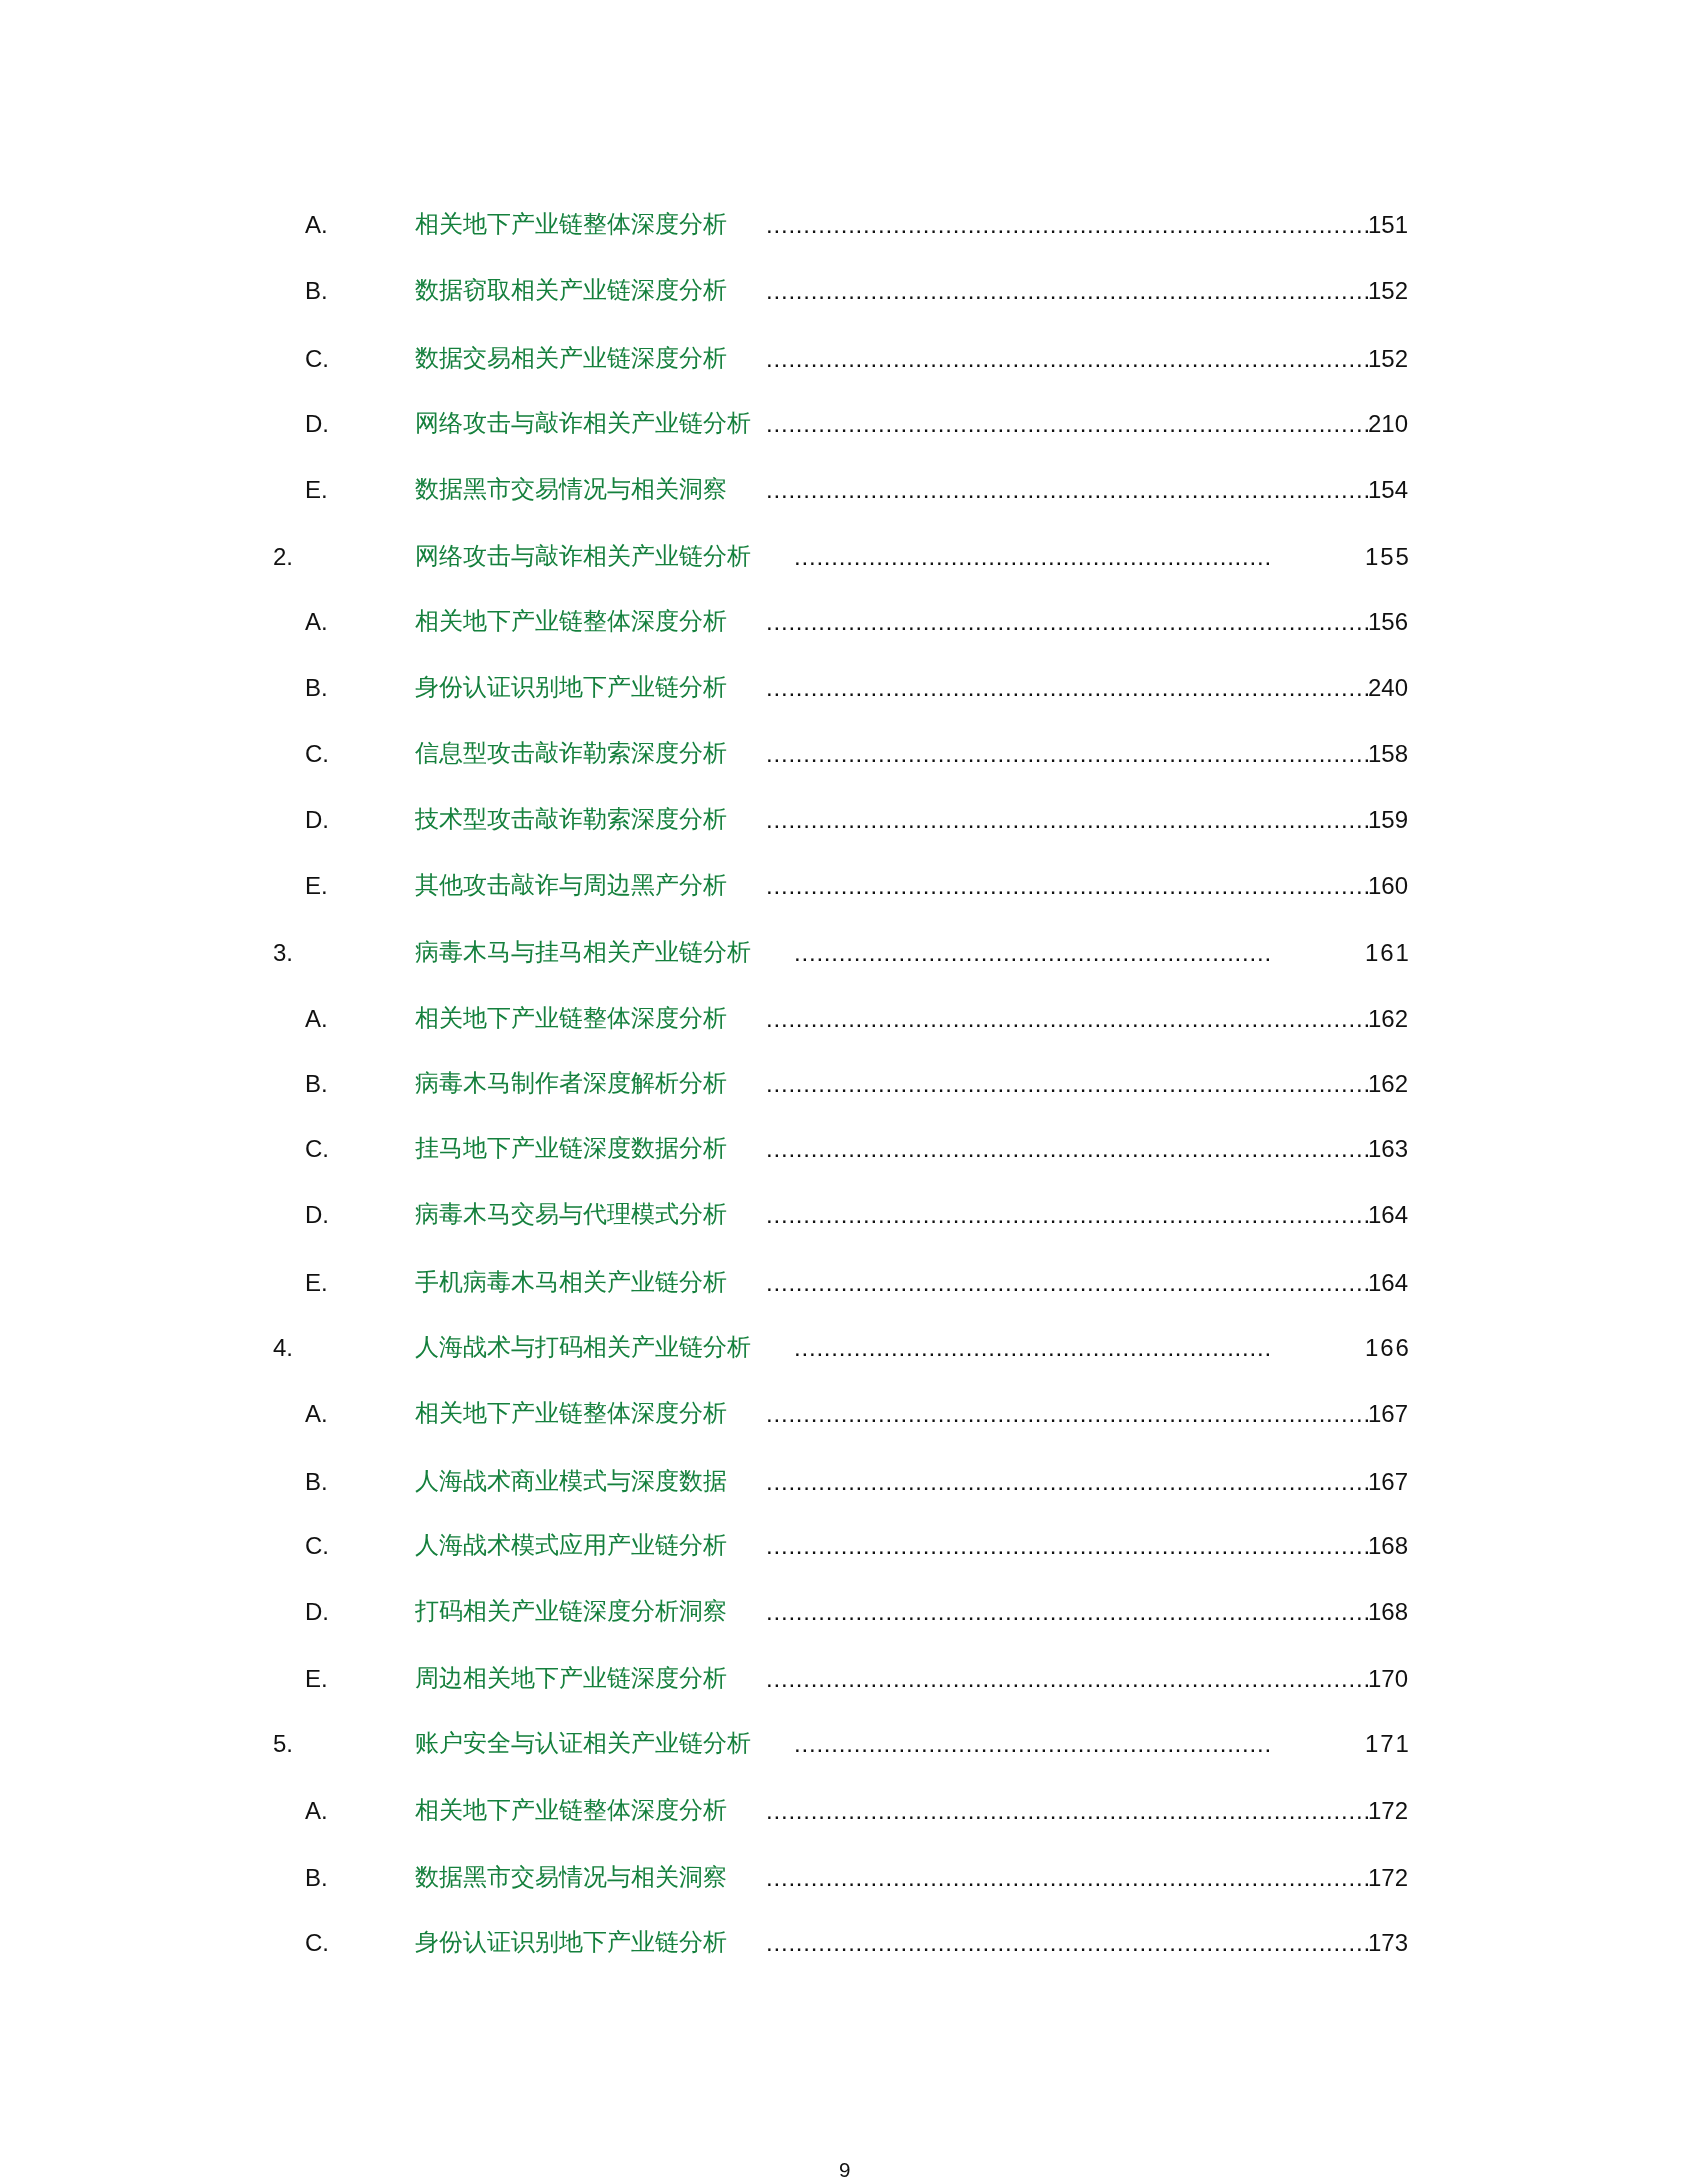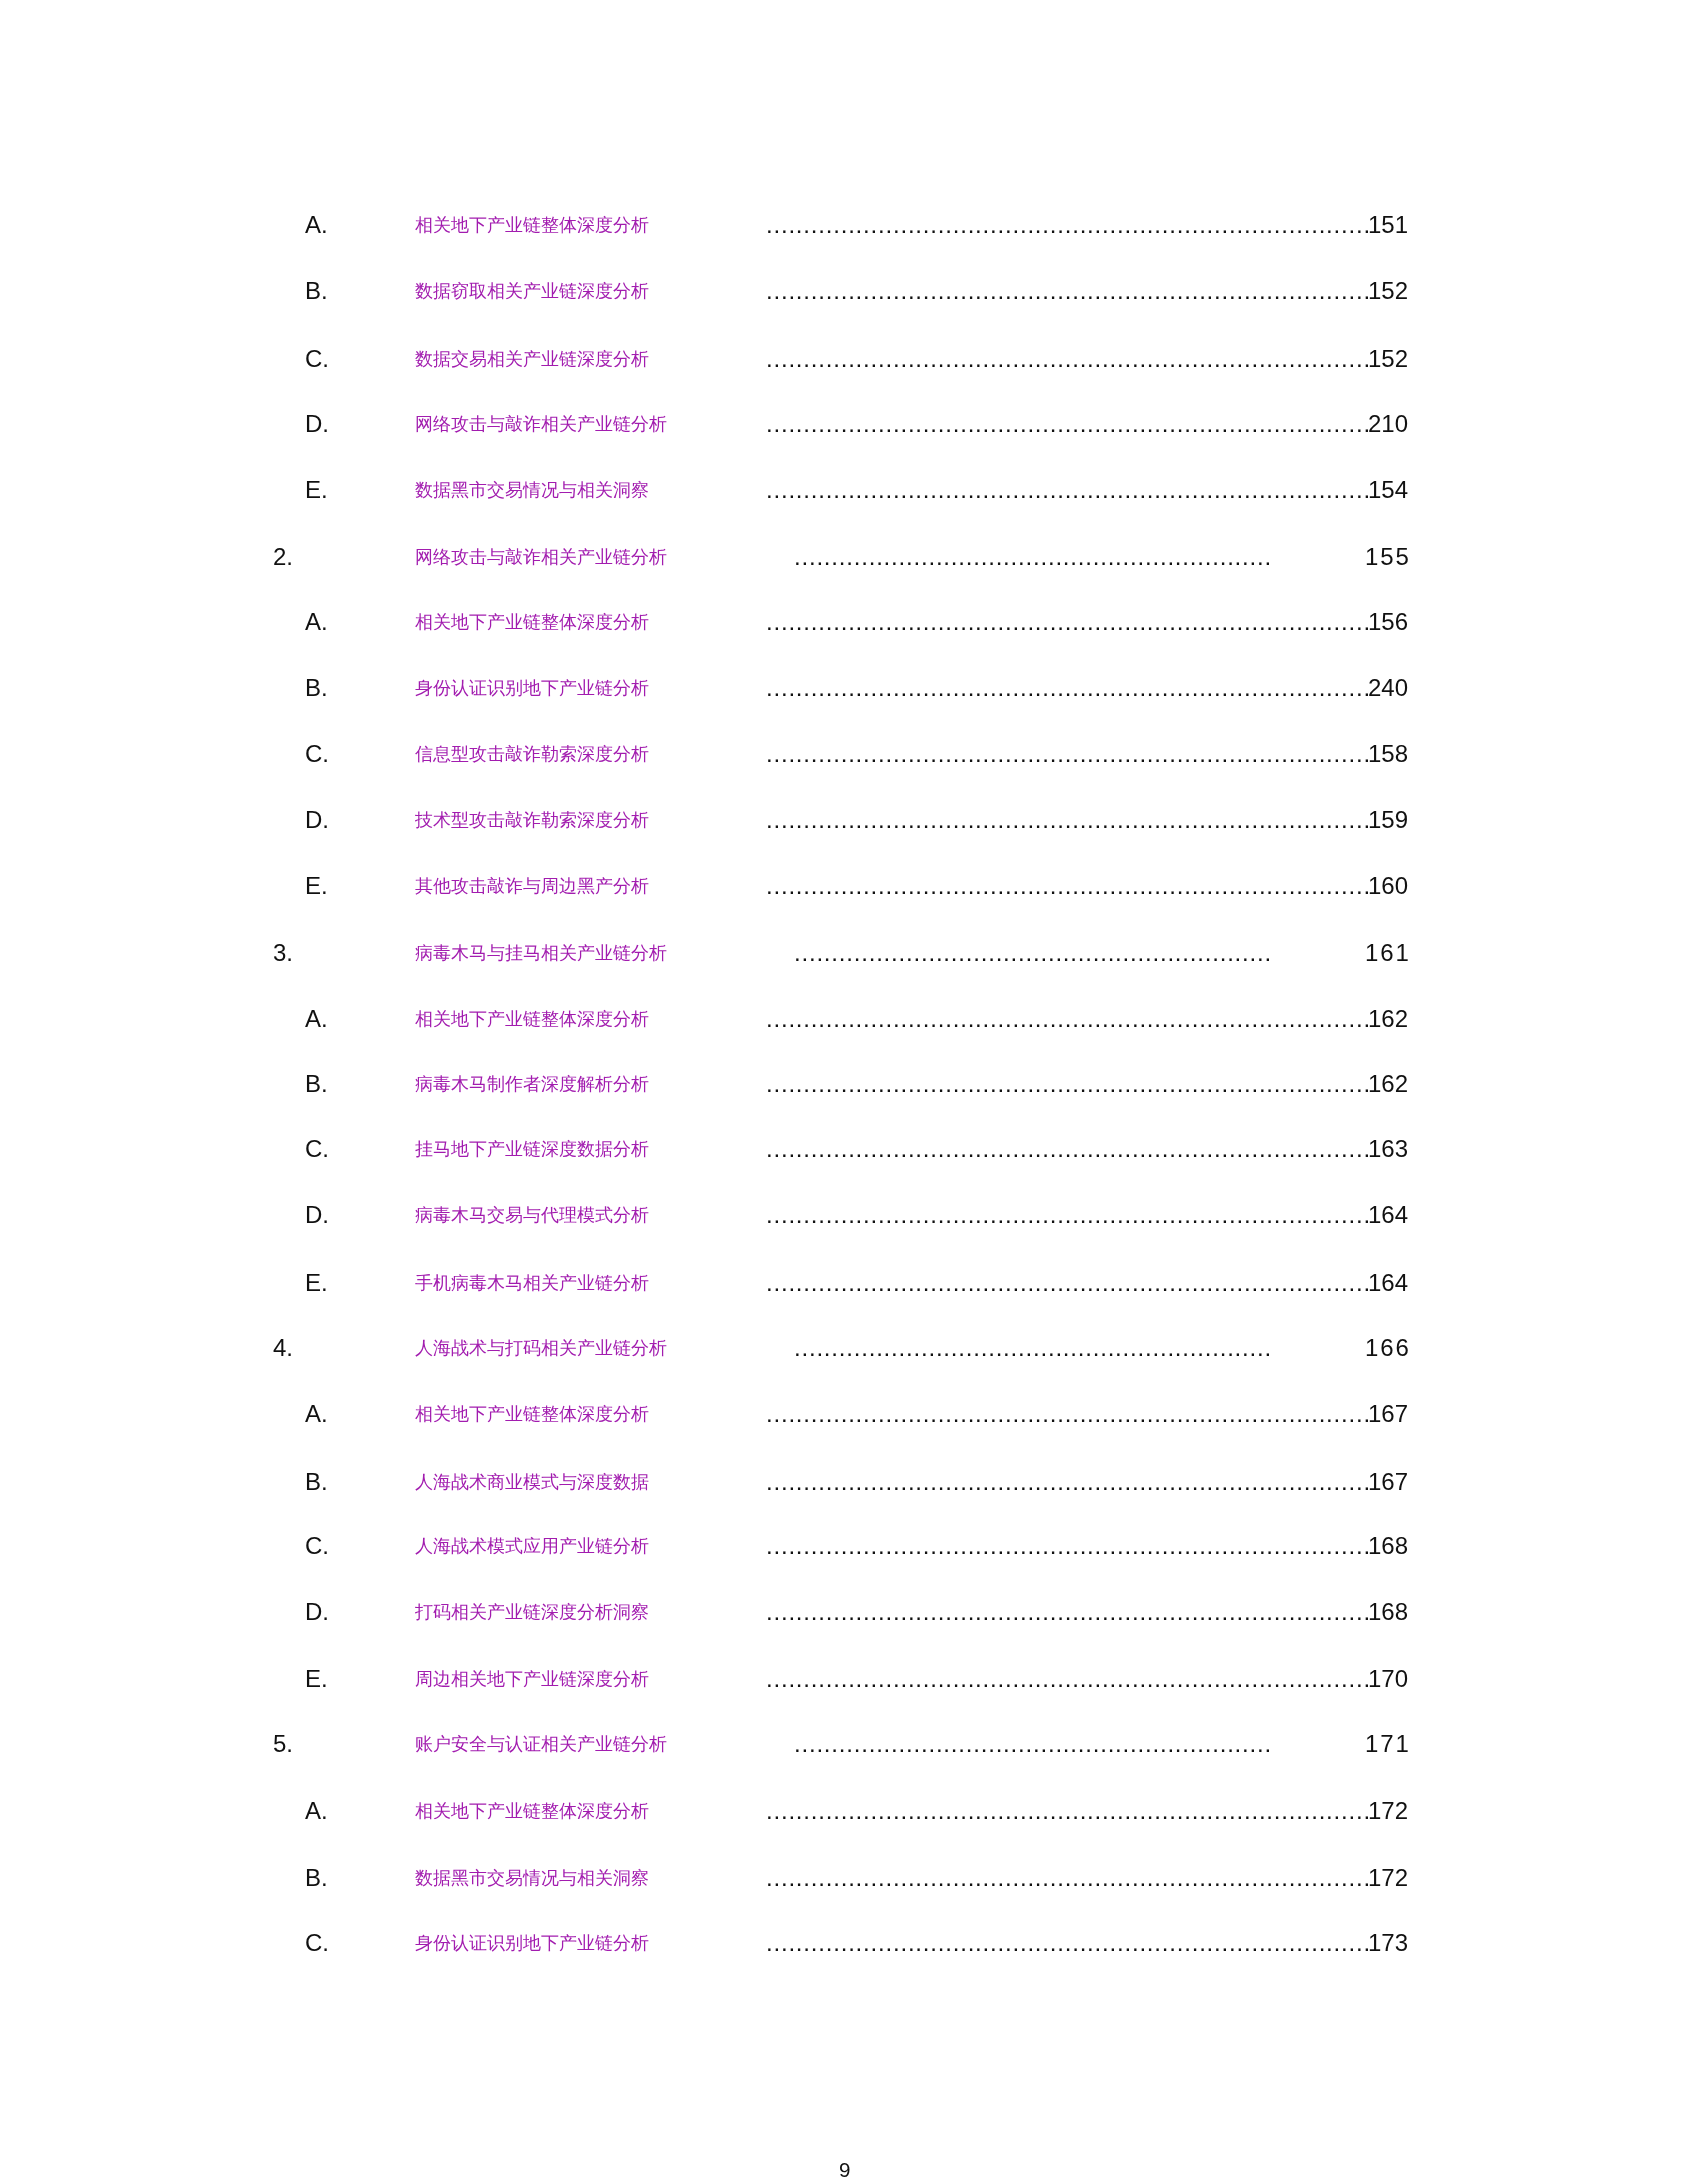--- a/index.html
+++ b/index.html
@@ -1,21 +1,21 @@
 <!DOCTYPE html>
 <html style="font-size:10.3px"><head>
 <meta charset="utf-8">
 <style>
   html, body { margin: 0; padding: 0; background: #ffffff; }
   body { width: 1686px; height: 2183px; position: relative; overflow: hidden; color: #111; }
   .row { position: absolute; left: 0; width: 1686px; height: 39px; }
   .num { position: absolute; font-family: "Liberation Sans", sans-serif; font-size: 24px; line-height: 39px; top: 0; color: #111; }
   .num.l1 { left: 273px; }
   .num.l2 { left: 305px; }
-  .title { position: absolute; left: 415px; font-family: "DejaVu Serif", serif; font-size: 18px; line-height: 39px; top: 0; color: #a21caf; white-space: nowrap; letter-spacing: 0px; }
+  .title { position: absolute; left: 415px; font-family: "DejaVu Serif", serif; font-size: 24px; line-height: 39px; top: 0; color: #15803d; white-space: nowrap; letter-spacing: 0px; }
   .leader { position: absolute; top: 0; height: 39px; overflow: hidden; white-space: nowrap; font-family: "Liberation Sans", sans-serif; font-size: 24px; line-height: 39px; color: #111; letter-spacing: 0.8px; }
   .leader.l1 { left: 794px; width: 478px; }
   .leader.l2 { left: 766px; width: 602px; }
   .page { position: absolute; top: 0; font-family: "Liberation Sans", sans-serif; font-size: 24px; line-height: 39px; color: #111; }
   .page.l1 { left: 1365px; letter-spacing: 1.9px; }
   .page.l2 { left: 1368px; }
   .footer { position: absolute; top: 2157px; left: 839px; font-family: "Liberation Sans", sans-serif; font-size: 20.6px; line-height: 26px; color: #111; }
 </style>
 </head>
 <body>

